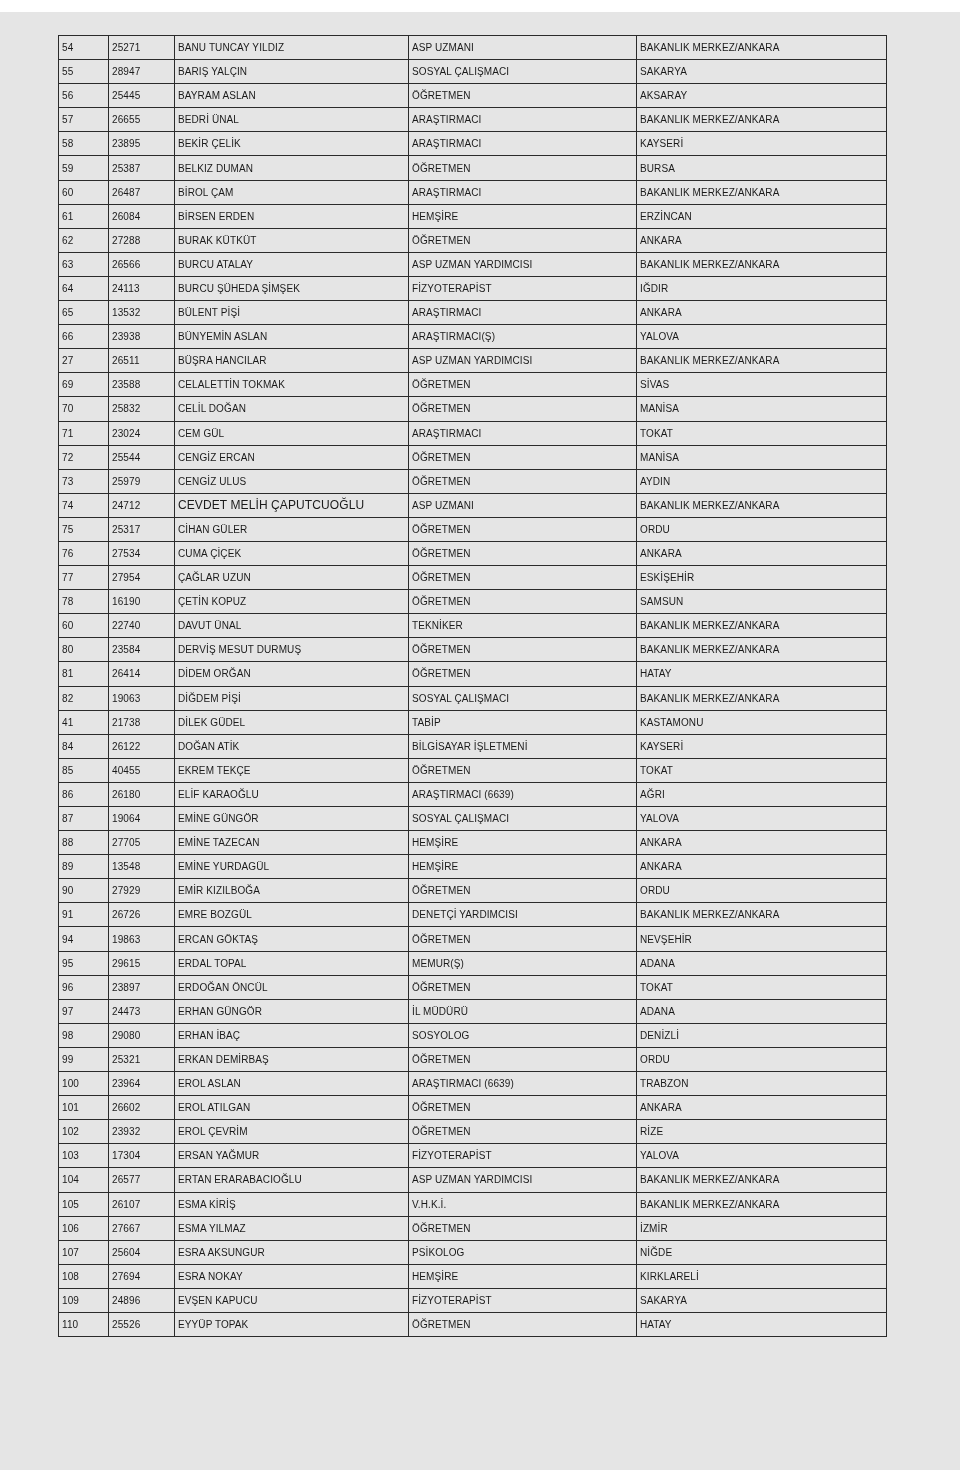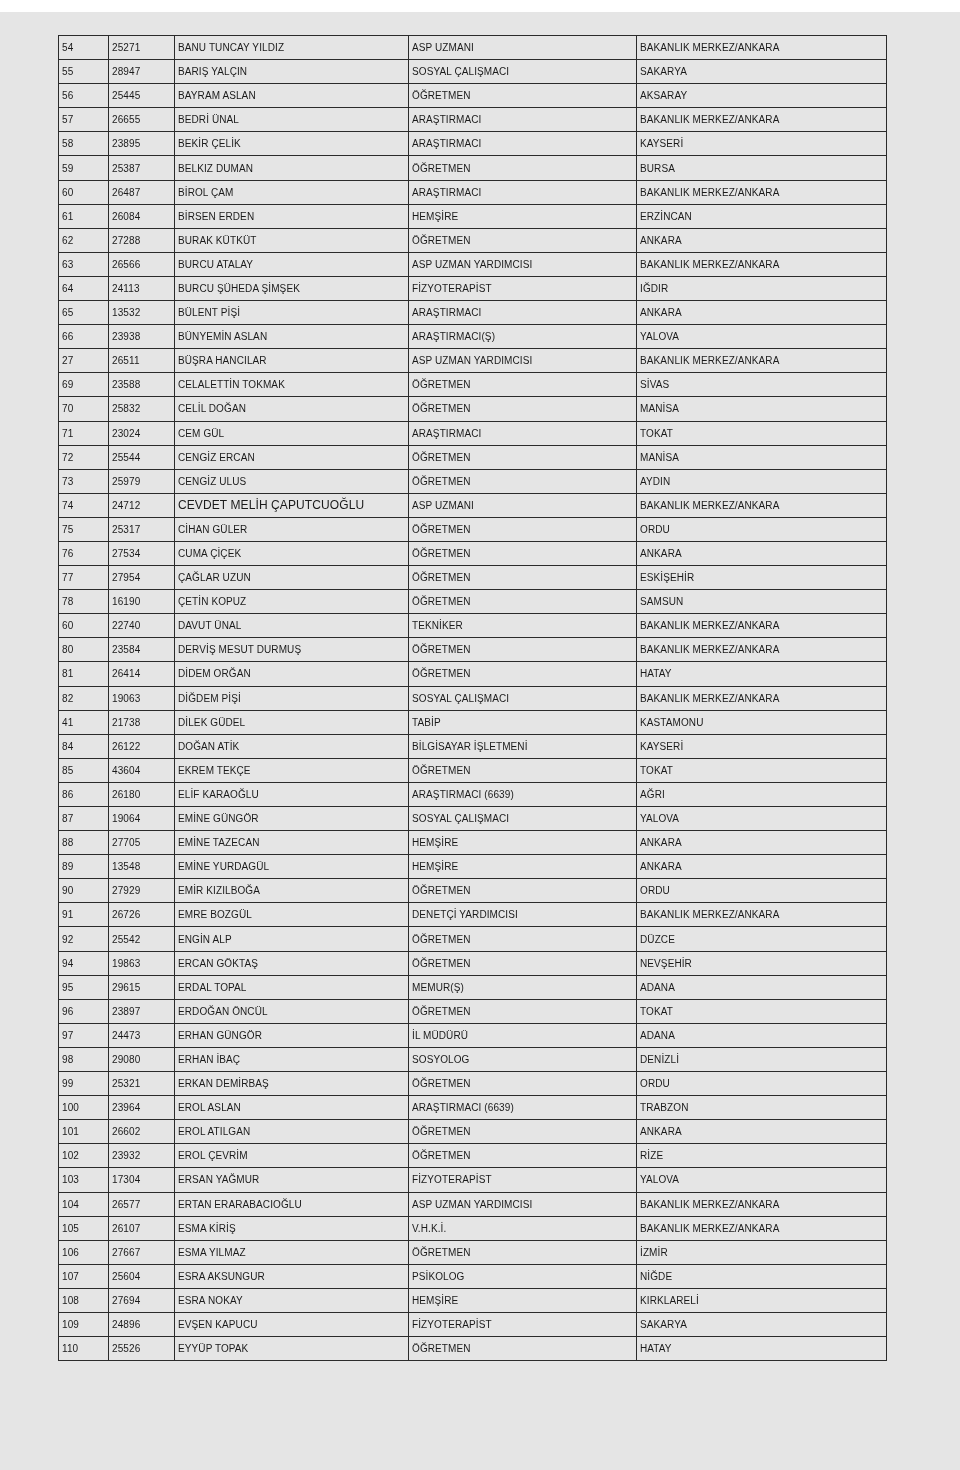--- a/index.html
+++ b/index.html
@@ -240,21 +240,21 @@
         </tr>
         <tr>
           <td>84</td>
           <td>26122</td>
           <td>DOĞAN ATİK</td>
           <td>BİLGİSAYAR İŞLETMENİ</td>
           <td>KAYSERİ</td>
         </tr>
         <tr>
           <td>85</td>
-          <td>43604</td>
+          <td>40455</td>
           <td>EKREM TEKÇE</td>
           <td>ÖĞRETMEN</td>
           <td>TOKAT</td>
         </tr>
         <tr>
           <td>86</td>
           <td>26180</td>
           <td>ELİF KARAOĞLU</td>
           <td>ARAŞTIRMACI (6639)</td>
           <td>AĞRI</td>
@@ -288,27 +288,20 @@
           <td>ORDU</td>
         </tr>
         <tr>
           <td>91</td>
           <td>26726</td>
           <td>EMRE BOZGÜL</td>
           <td>DENETÇİ YARDIMCISI</td>
           <td>BAKANLIK MERKEZ/ANKARA</td>
         </tr>
         <tr>
-          <td>92</td>
-          <td>25542</td>
-          <td>ENGİN ALP</td>
-          <td>ÖĞRETMEN</td>
-          <td>DÜZCE</td>
-        </tr>
-        <tr>
           <td>94</td>
           <td>19863</td>
           <td>ERCAN GÖKTAŞ</td>
           <td>ÖĞRETMEN</td>
           <td>NEVŞEHİR</td>
         </tr>
         <tr>
           <td>95</td>
           <td>29615</td>
           <td>ERDAL TOPAL</td>

